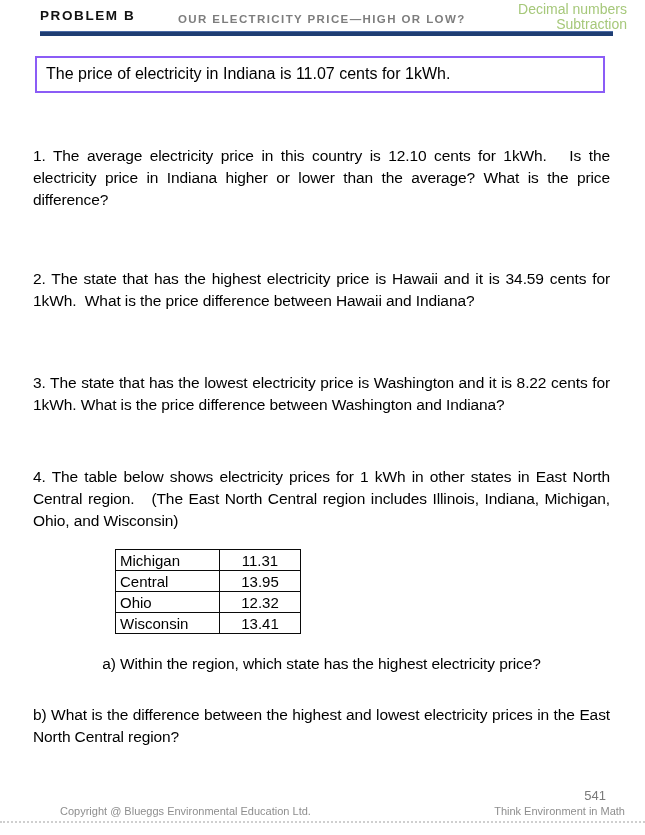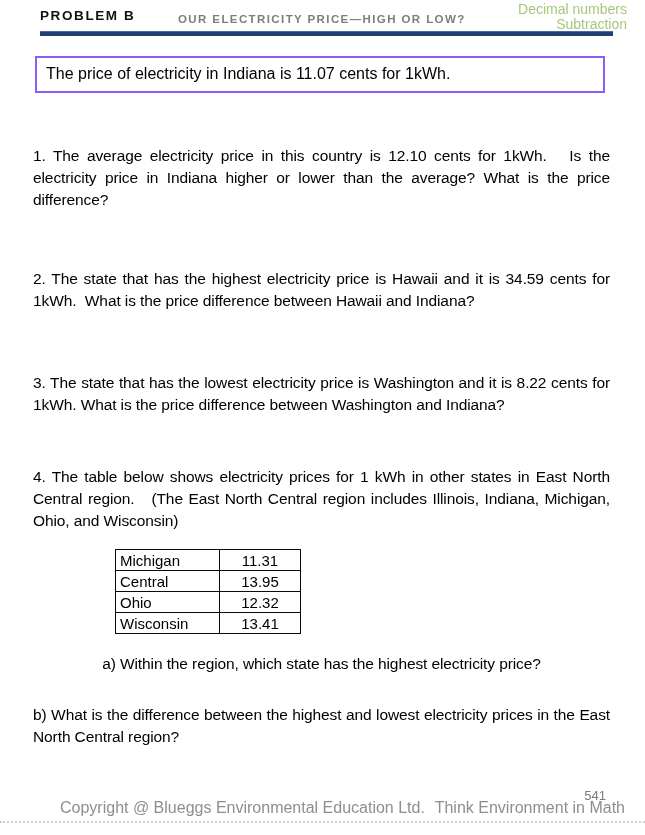--- a/index.html
+++ b/index.html
@@ -25,21 +25,21 @@
   .qb{margin-top:29px;}
 
   
   table.price{border-collapse:collapse;margin:17px 0 0 82px;}
   table.price td{border:1.5px solid #0a0a0a;font-size:15px;line-height:17px;padding:1px 4px;height:18px;}
   td.state-cell{width:95px;text-align:left;}
   td.price-cell{width:72px;text-align:center;}
 
   
   .page-number{width:573px;margin:40px 0 0 0;text-align:right;font-size:13px;color:#7a7a7a;}
-  .footer-row{position:absolute;left:0;right:0;bottom:6px;display:flex;justify-content:space-between;padding:0 20px 0 60px;font-size:16px;color:#8e8e8e;align-items:flex-end;}
+  .footer-row{position:absolute;left:0;right:0;bottom:6px;display:flex;justify-content:space-between;padding:0 20px 0 60px;font-size:11px;color:#8e8e8e;align-items:flex-end;}
   .bottom-edge{position:absolute;left:0;right:0;bottom:0;border-top:2px dotted #cfcfcf;}
 </style>
 </head>
 <body>
 
 <div class="page">
 
   <div class="header">
     <div class="problem-label">PROBLEM B</div>
     <div class="header-title">OUR ELECTRICITY PRICE—HIGH OR LOW?</div>

